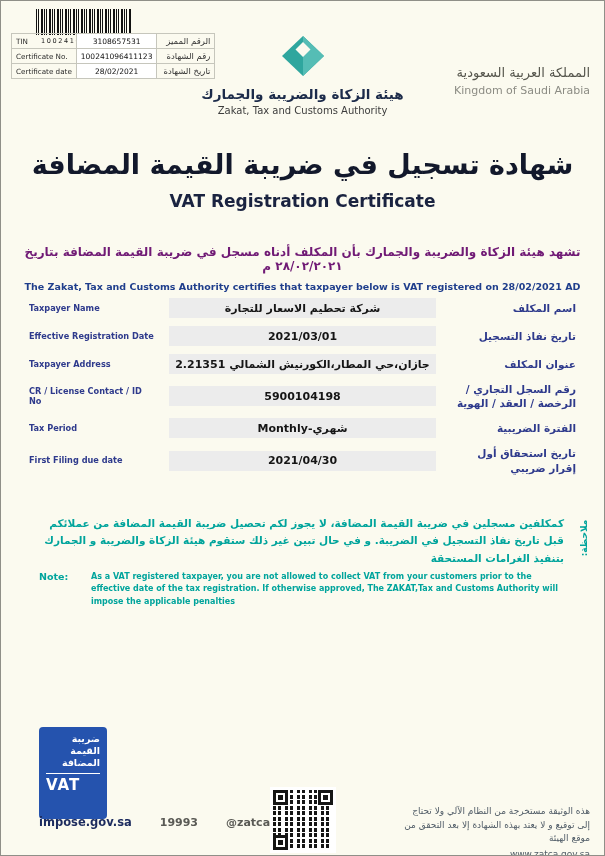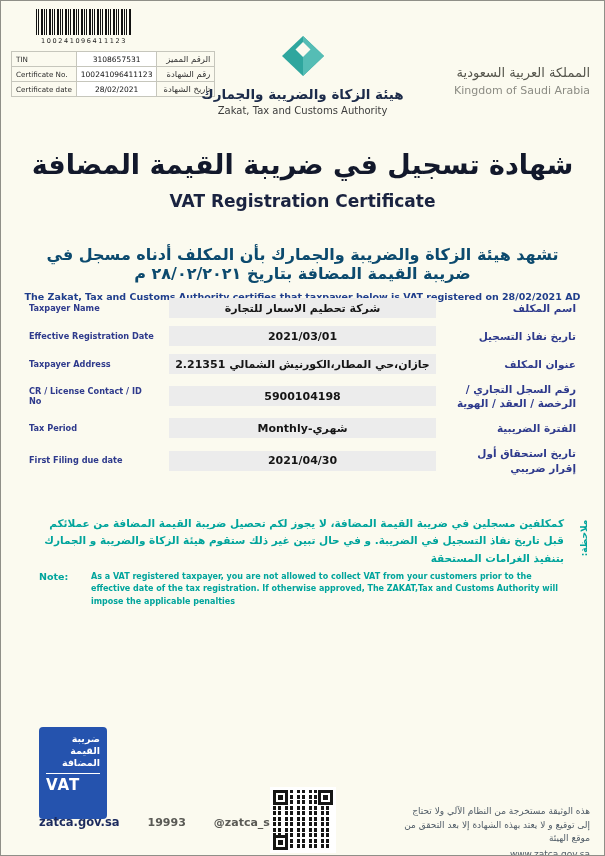--- a/index.html
+++ b/index.html
@@ -10,42 +10,42 @@
     background:#fbfaef; border:1px solid #8f8f88; overflow:hidden;
   }
 
   
   .barcode { position:absolute; left:35px; top:8px; width:96px; height:26px;
     background:repeating-linear-gradient(90deg,#111 0 1.5px,#fbfaef 1.5px 2.4px,#111 2.4px 3px,#fbfaef 3px 5.4px,#111 5.4px 6.8px,#fbfaef 6.8px 8px);
   }
   .barcode-num { position:absolute; left:26px; top:36px; width:114px; text-align:center;
     font-size:6.5px; letter-spacing:1.6px; color:#1a1a1a; }
 
-  .info-table { position:absolute; left:10px; top:50px; border-collapse:collapse; }
+  .info-table { position:absolute; left:10px; top:32px; border-collapse:collapse; }
   .info-table td { border:1px solid #c6c6bc; padding:2px 4px; height:15px; }
   .it-label { font-size:7.2px; color:#2b2b2b; min-width:58px; }
   .it-value { font-size:7.5px; color:#111; background:#ffffff; min-width:70px; text-align:center; }
   .it-ar { font-size:8.5px; color:#333; min-width:58px; text-align:right; direction:rtl;margin-left:29px; }
 
   .authority { position:absolute; left:0; right:0; top:34px; text-align:center; }
   .auth-ar { font-size:13.5px; font-weight:bold; color:#1c2b4a; margin-top:5px; direction:rtl; }
   .auth-en { font-size:10px; color:#3c3c3c; margin-top:3px; }
 
   .kingdom { position:absolute; right:14px; top:64px; text-align:right; }
   .kingdom-ar { font-size:13px; color:#55554c; direction:rtl; }
   .kingdom-en { font-size:11px; color:#8c8c84; margin-top:4px; }
 
   
   .title-block { position:absolute; top:148px; left:0; right:0; text-align:center; }
   .title-ar { font-size:27px; font-weight:bold; color:#12182b; direction:rtl; }
   .title-en { font-size:17px; font-weight:bold; color:#1a2340; margin-top:11px; }
 
   
   .cert-block { position:absolute; top:244px; left:20px; right:20px; text-align:center; }
-  .cert-ar { font-size:16px; font-weight:bold; color:#0c4a6e; direction:rtl; }
+  .cert-ar { font-size:12px; font-weight:bold; color:#701a75; direction:rtl; }
   .cert-en { font-size:9.5px; font-weight:bold; color:#1f3e8c; margin-top:8px; }
 
   
   .fields { position:absolute; top:297px; left:28px; right:28px; }
   .frow { display:flex; align-items:center; margin-bottom:8px; min-height:20px; }
   .flabel-en { width:128px; font-size:8.2px; font-weight:bold; color:#2e3a8c; line-height:1.3; }
   .fvalue { flex:1; margin:0 12px; background:#ececec; min-height:20px; padding:2px 6px;
     display:flex; align-items:center; justify-content:center;
     font-size:11px; font-weight:bold; color:#151515; direction:rtl; text-align:center; }
   .flabel-ar { width:128px; font-size:10.5px; font-weight:bold; color:#2e3a8c;
@@ -182,21 +182,21 @@
 
   <div class="vat-logo">
     <div class="vat-ar">ضريبة</div>
     <div class="vat-ar">القيمة</div>
     <div class="vat-ar">المضافة</div>
     <div class="vat-divider"></div>
     <div class="vat-en">VAT</div>
   </div>
 
   <div class="contact">
-    <span class="website">zatca.gov.sa</span>
+    <span class="website">impose.gov.sa</span>
     <span class="phone">19993</span>
     <span class="twitter">@zatca_sa</span>
   </div>
 
   <div class="qr">
     <div class="qr-noise"></div>
     <div class="qr-finder qr-tl">
         <div></div>
       </div>
     <div class="qr-finder qr-tr">

